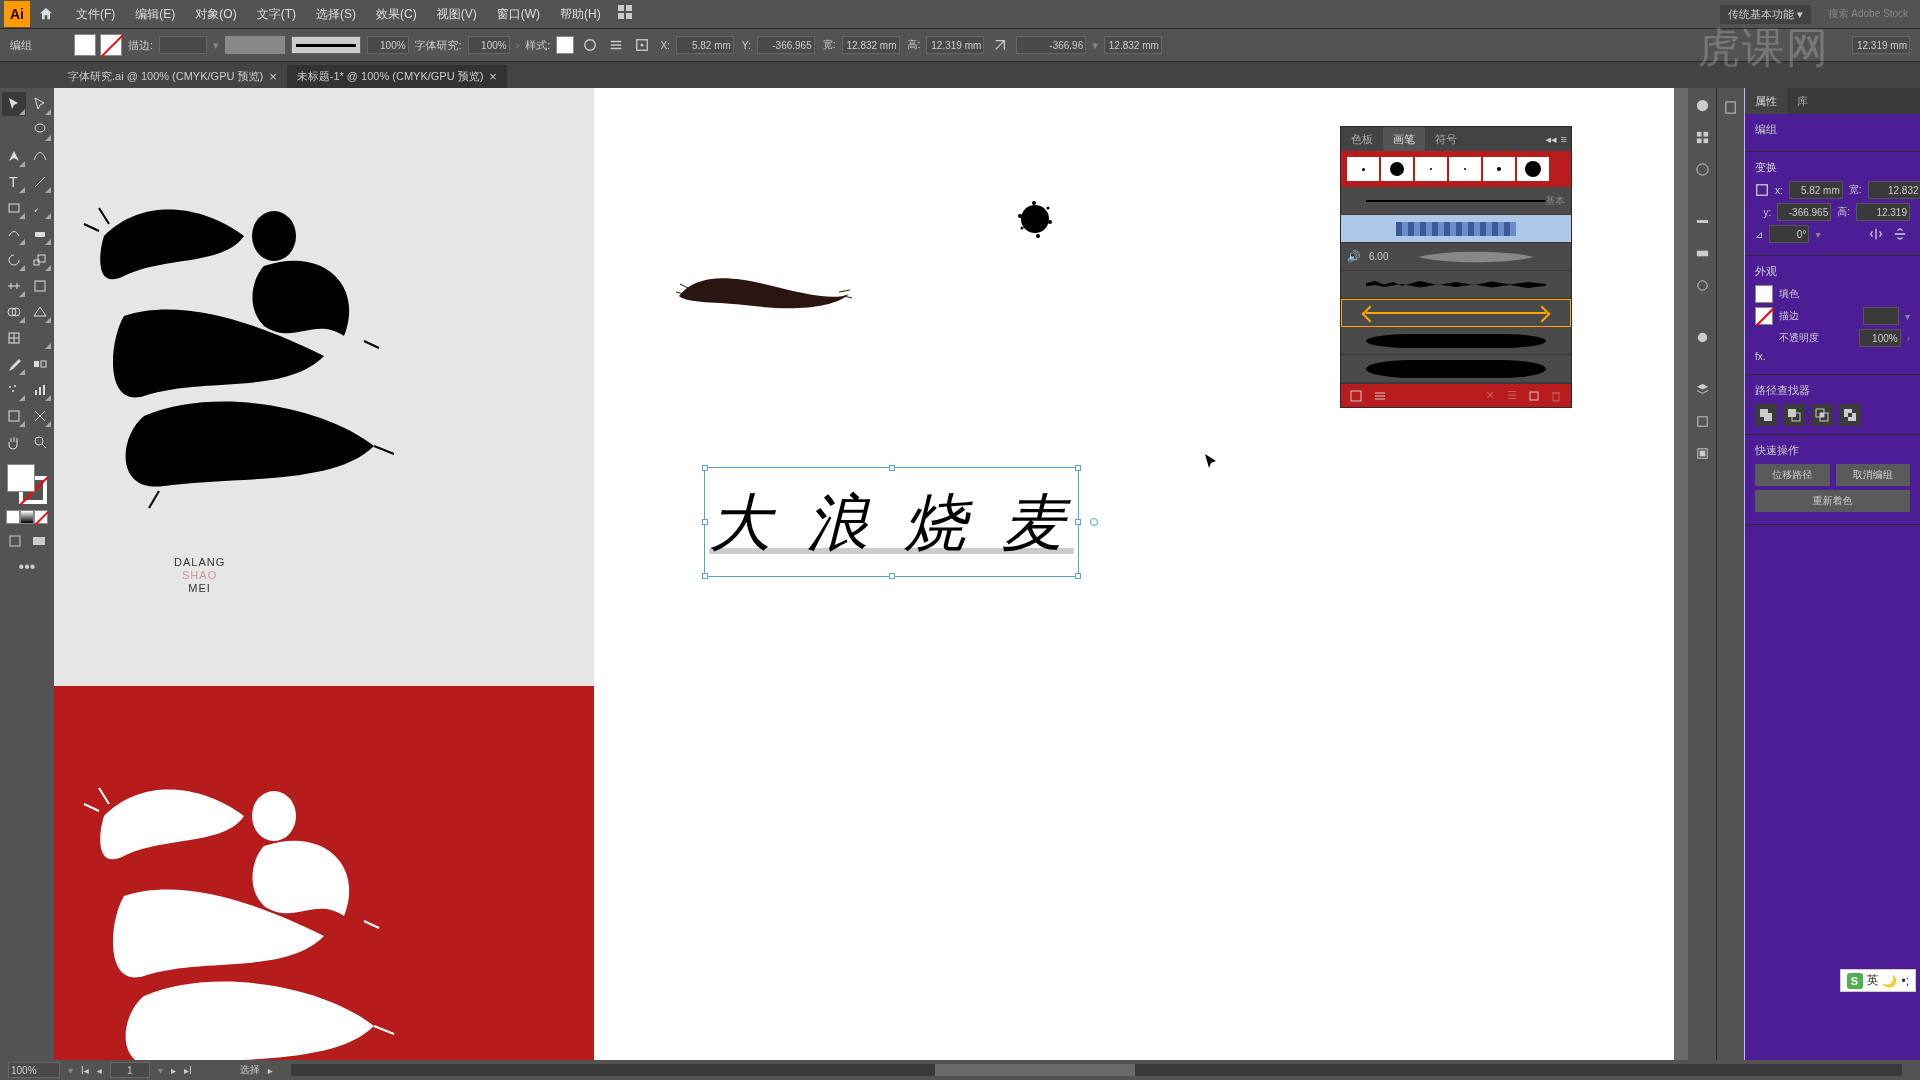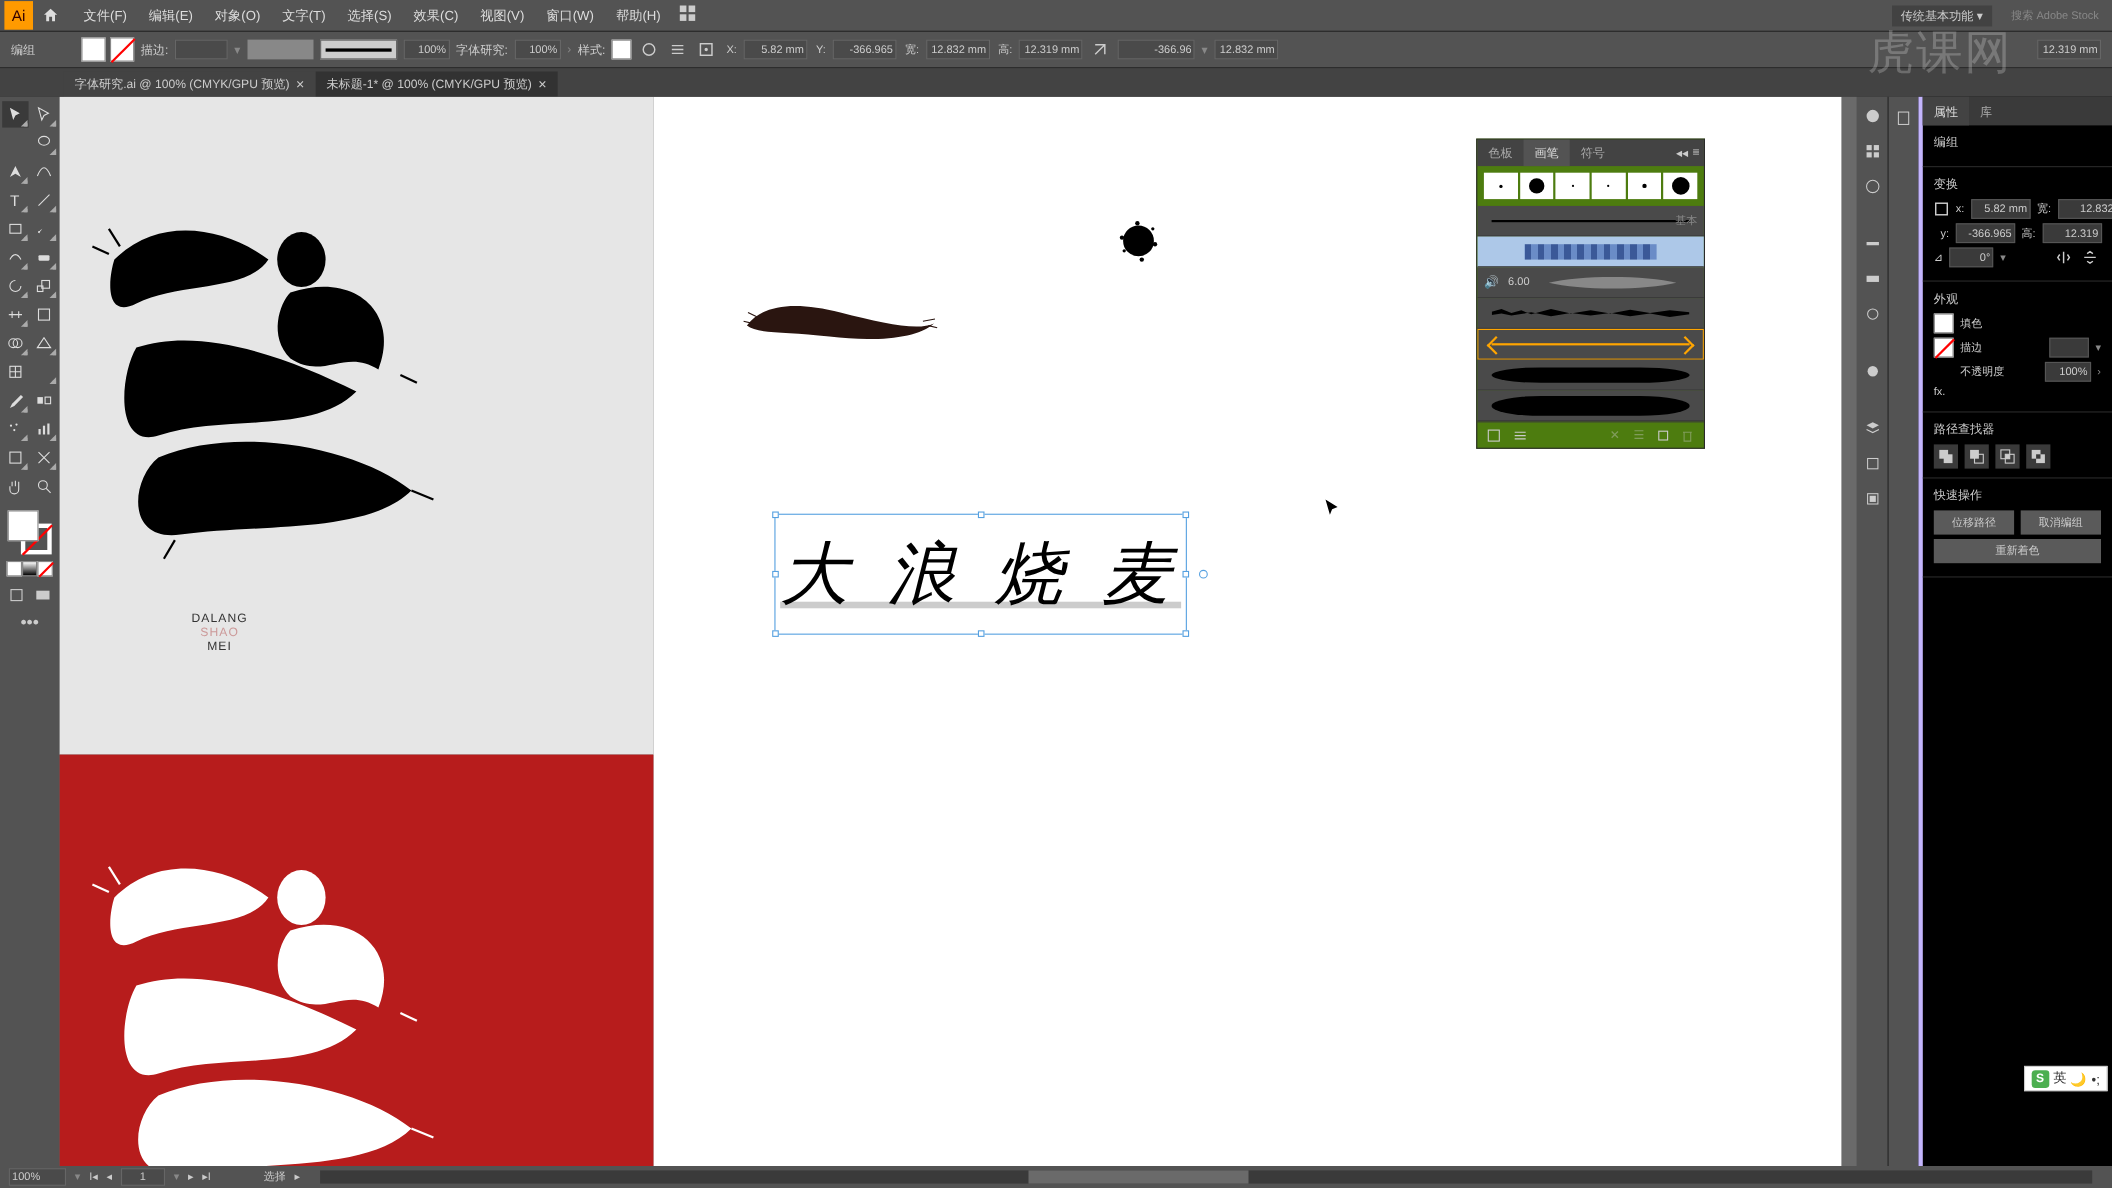--- a/index.html
+++ b/index.html
@@ -1,20 +1,20 @@
 <!DOCTYPE html>
 <html><head>
 <meta charset="utf-8">
 <style>
 * { margin: 0; padding: 0; box-sizing: border-box; font-family: "Microsoft YaHei", sans-serif; }
 body { background: #323232; color: #ccc; font-size: 11px; overflow: hidden; width: 1920px; height: 1080px; }
 
 
 .menubar { height: 28px; background: #535353; display: flex; align-items: center; padding: 0 4px; }
-.app-icon { width: 26px; height: 26px; background: #ff9a00; display: flex; align-items: center; justify-content: center; font-weight: normal; color: #330000; font-size: 14px; margin-right: 6px; }
+.app-icon { width: 26px; height: 26px; background: #ff9a00; display: flex; align-items: center; justify-content: center; font-weight: bold; color: #330000; font-size: 14px; margin-right: 6px; }
 .home-icon { width: 20px; height: 20px; display: flex; align-items: center; justify-content: center; margin-right: 10px; cursor: pointer; }
 .home-icon svg { width: 16px; height: 16px; fill: #ddd; }
 .menu-item { padding: 0 10px; font-size: 12px; color: #ddd; cursor: pointer; }
 .menu-arrange { width: 20px; height: 20px; margin-left: 6px; cursor: pointer; }
 .menubar-right { margin-left: auto; display: flex; align-items: center; gap: 10px; padding-left: 19px; }
 .workspace-switcher { background: #424242; padding: 2px 8px; font-size: 11px; cursor: pointer; }
 .search-stock { font-size: 10px; color: #888; padding: 0 8px; }
 
 
 .controlbar { height: 34px; background: #535353; border-top: 1px solid #2a2a2a; border-bottom: 1px solid #2a2a2a; display: flex; align-items: center; padding: 0 10px; gap: 6px; }
@@ -85,21 +85,21 @@
 .side-handle { position: absolute; width: 8px; height: 8px; background: #fff; border: 1px solid #55a0e0; border-radius: 50%; right: -20px; top: 50%; margin-top: -4px; }
 
 .cursor-arrow { position: absolute; left: 610px; top: 365px; width: 14px; height: 18px; }
 
 
 .right-inner-strip { width: 28px; background: #535353; display: flex; flex-direction: column; align-items: center; gap: 10px; padding-top: 6px; }
 .strip-icon { width: 22px; height: 22px; display: flex; align-items: center; justify-content: center; cursor: pointer; }
 .strip-icon svg { width: 15px; height: 15px; fill: #ccc; }
 
 
-.brushes-panel { position: absolute; right: 370px; top: 126px; width: 208px; background: #4d7c0f; border: 1px solid #2a2a2a; }
+.brushes-panel { position: absolute; right: 348px; top: 126px; width: 232px; background: #b91c1c; border: 1px solid #2a2a2a; }
 .brushes-tabs { display: flex; background: #434343; height: 24px; align-items: center; }
 .btab { padding: 0 10px; font-size: 11px; color: #aaa; cursor: pointer; height: 100%; display: flex; align-items: center; }
 .btab.active { background: #535353; color: #ddd; }
 .btab-icons { margin-left: auto; display: flex; gap: 4px; padding-right: 4px; }
 .brush-swatches { display: flex; gap: 2px; padding: 6px; }
 .bsw { width: 32px; height: 24px; background: #fff; display: flex; align-items: center; justify-content: center; cursor: pointer; }
 .bsw-dot { border-radius: 50%; background: #000; }
 .brush-list { max-height: 200px; overflow-y: auto; }
 .brush-item { height: 28px; display: flex; align-items: center; justify-content: center; background: #4a4a4a; border-bottom: 1px solid #3a3a3a; cursor: pointer; position: relative; }
 .brush-item.hl { background: #adc8e8; }
@@ -109,21 +109,21 @@
 .brush-stroke-line { width: 180px; height: 3px; background: #000; }
 .brush-rough { width: 180px; height: 12px; background: #000; clip-path: polygon(0 40%, 5% 20%, 10% 50%, 15% 30%, 20% 60%, 30% 20%, 40% 55%, 50% 30%, 60% 55%, 70% 25%, 80% 50%, 90% 30%, 100% 45%, 100% 60%, 90% 80%, 80% 55%, 70% 75%, 60% 50%, 50% 70%, 40% 50%, 30% 75%, 20% 45%, 10% 70%, 5% 55%, 0 65%); }
 .brush-arrow { width: 180px; height: 2px; background: #ffa500; position: relative; }
 .brush-arrow::before, .brush-arrow::after { content:''; position:absolute; width:10px; height:10px; border-top:2px solid #ffa500; border-right:2px solid #ffa500; top:-4px; }
 .brush-arrow::before { left:-2px; transform:rotate(-135deg);} .brush-arrow::after { right:-2px; transform:rotate(45deg);}
 .brush-heavy { width: 180px; height: 18px; background: #000; border-radius: 50% / 100%; }
 .brushes-footer { height: 24px; display: flex; align-items: center; gap: 6px; padding: 0 6px; border-top: 1px solid #3a3a3a; }
 .bf-icon { width: 18px; height: 18px; display: flex; align-items: center; justify-content: center; cursor: pointer; }
 
 
-.props-panel { width: 176px; background: #000000; display: flex; flex-direction: column; border-left: 4px solid #c4b5fd; }
+.props-panel { width: 176px; background: #4c1d95; display: flex; flex-direction: column; border-left: 1px solid #c4b5fd; }
 .props-strip { width: 28px; background: #535353; display:flex; flex-direction:column; align-items:center; gap:12px; padding-top:8px; border-left:1px solid #2a2a2a;}
 .props-tabs { display: flex; background: #3a3a3a; height: 26px; align-items: center; }
 .ptab { padding: 0 10px; font-size: 11px; cursor: pointer; color: #aaa; height: 100%; display: flex; align-items: center; }
 .ptab.active { background: #434343; color: #ddd; }
 .psection { padding: 8px 10px; border-bottom: 1px solid #2a2a2a; }
 .psection-title { font-size: 11px; color: #ccc; margin-bottom: 6px; }
 .prow { display: flex; gap: 6px; align-items: center; margin-bottom: 4px; font-size: 10px; }
 .pinput { width: 54px; height: 18px; background: #3a3a3a; border: 1px solid #555; color: #ccc; font-size: 10px; text-align: right; padding-right: 2px; }
 .mini-sw { width: 18px; height: 18px; background: #fff; border: 1px solid #888; }
 .mini-sw.none { position:relative;} .mini-sw.none::after{content:'';position:absolute;width:24px;height:2px;background:red;top:8px;left:-3px;transform:rotate(-45deg);}

